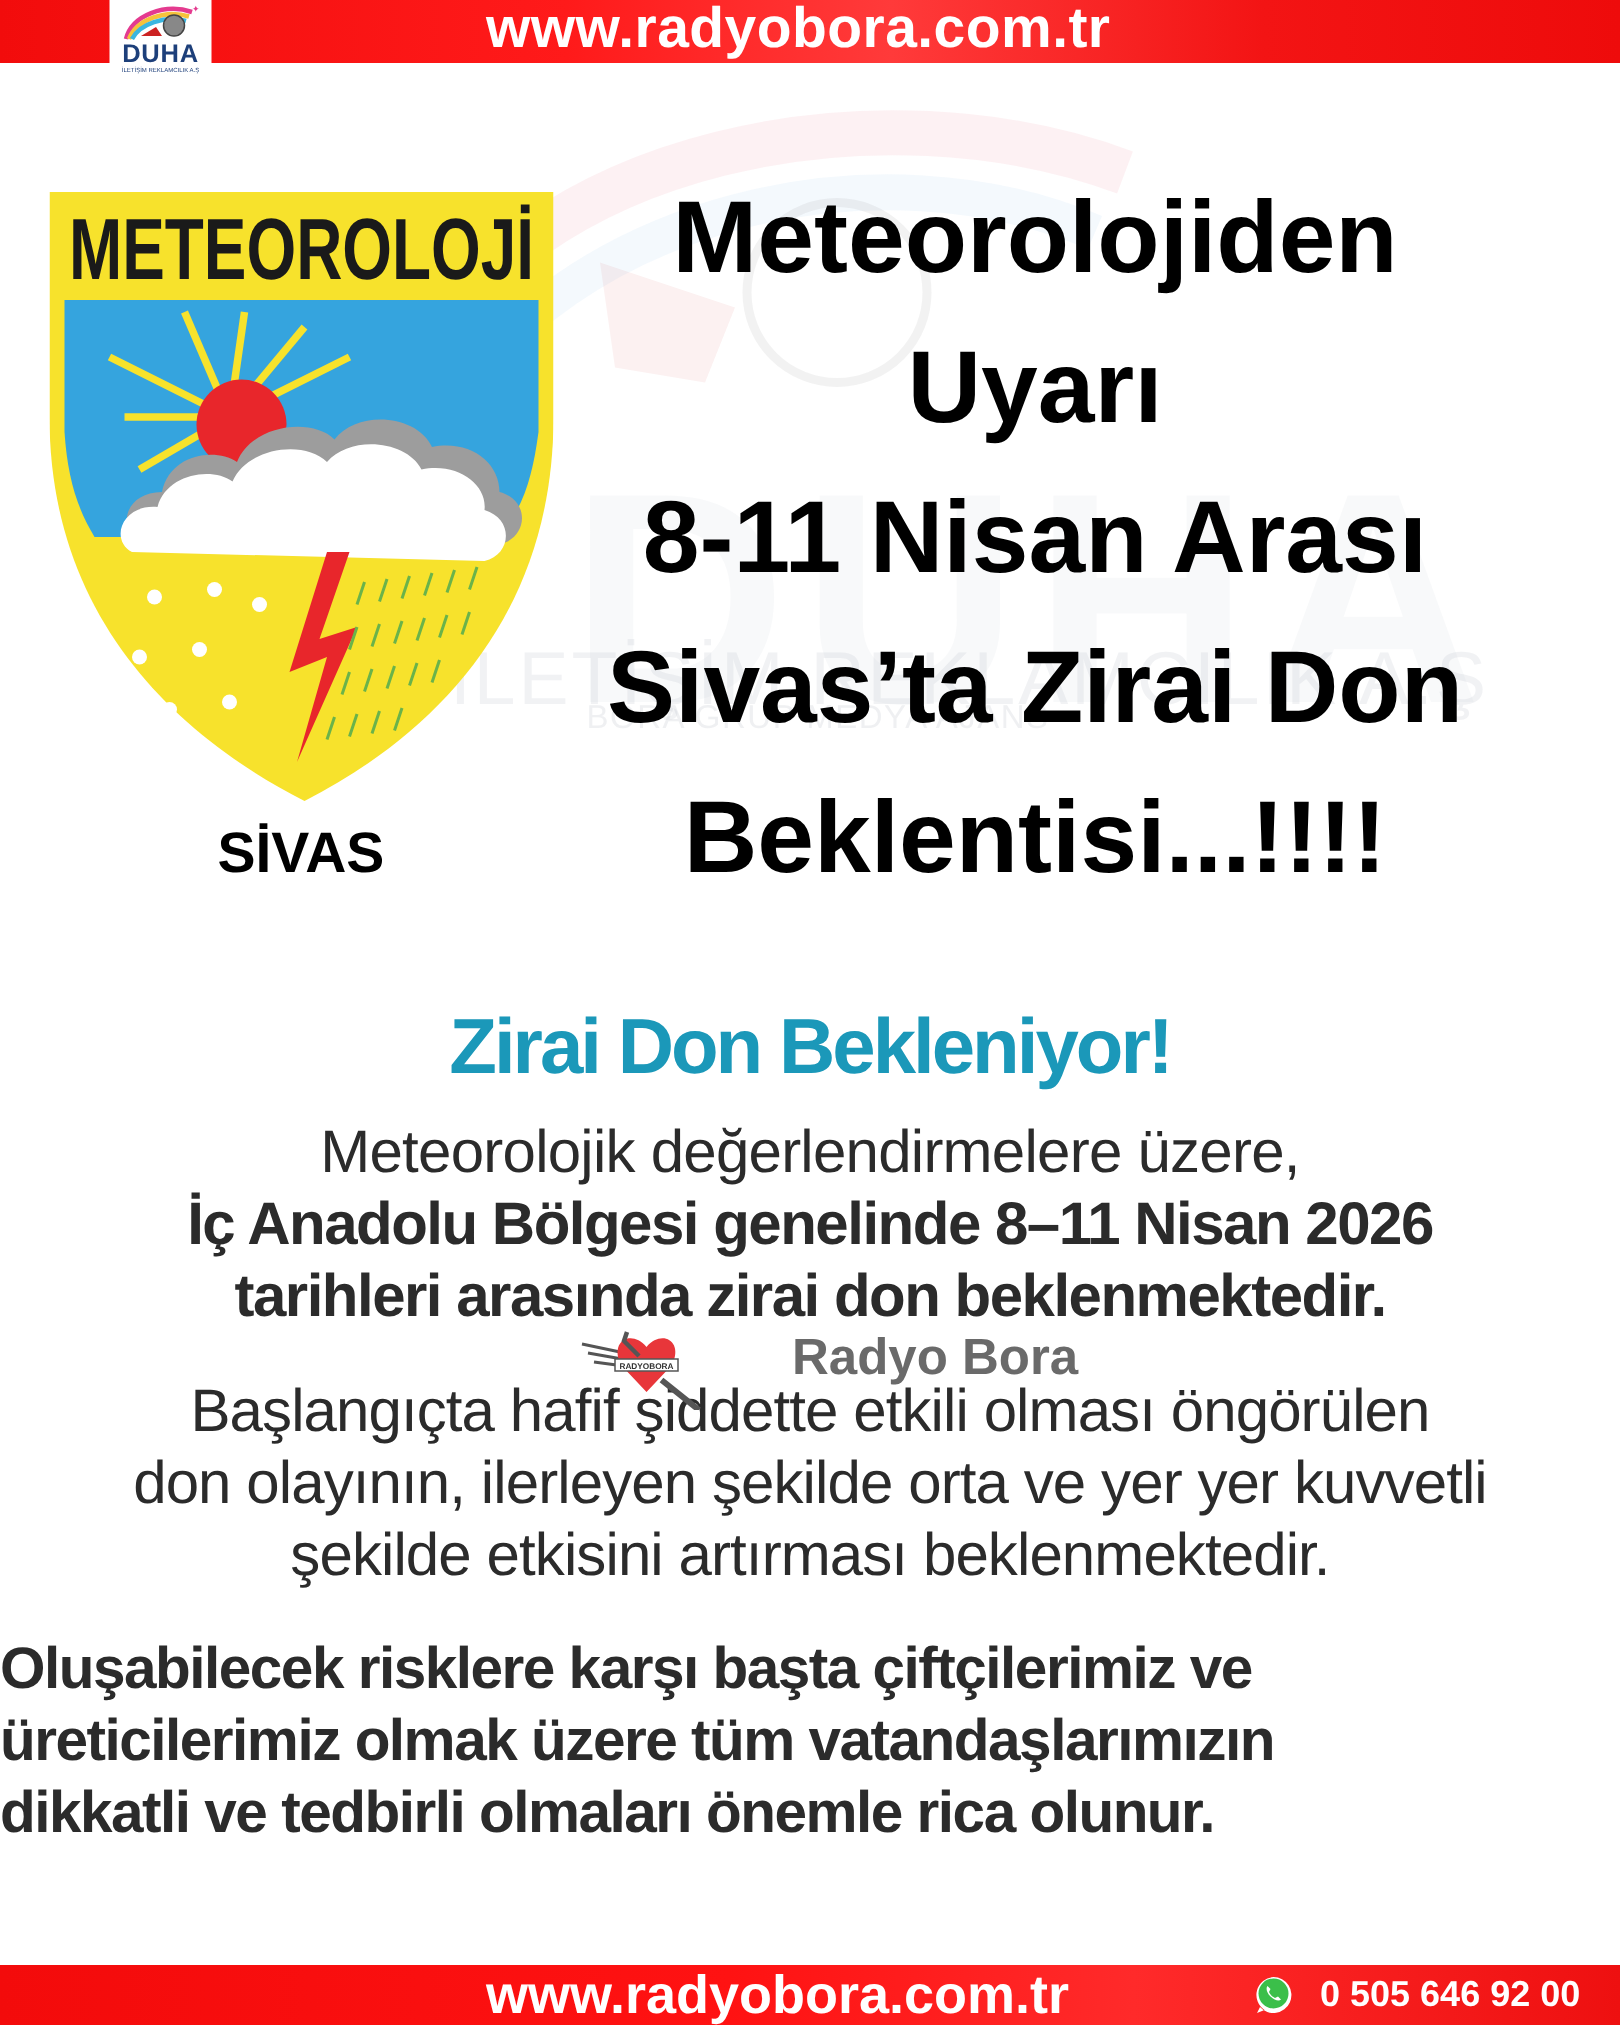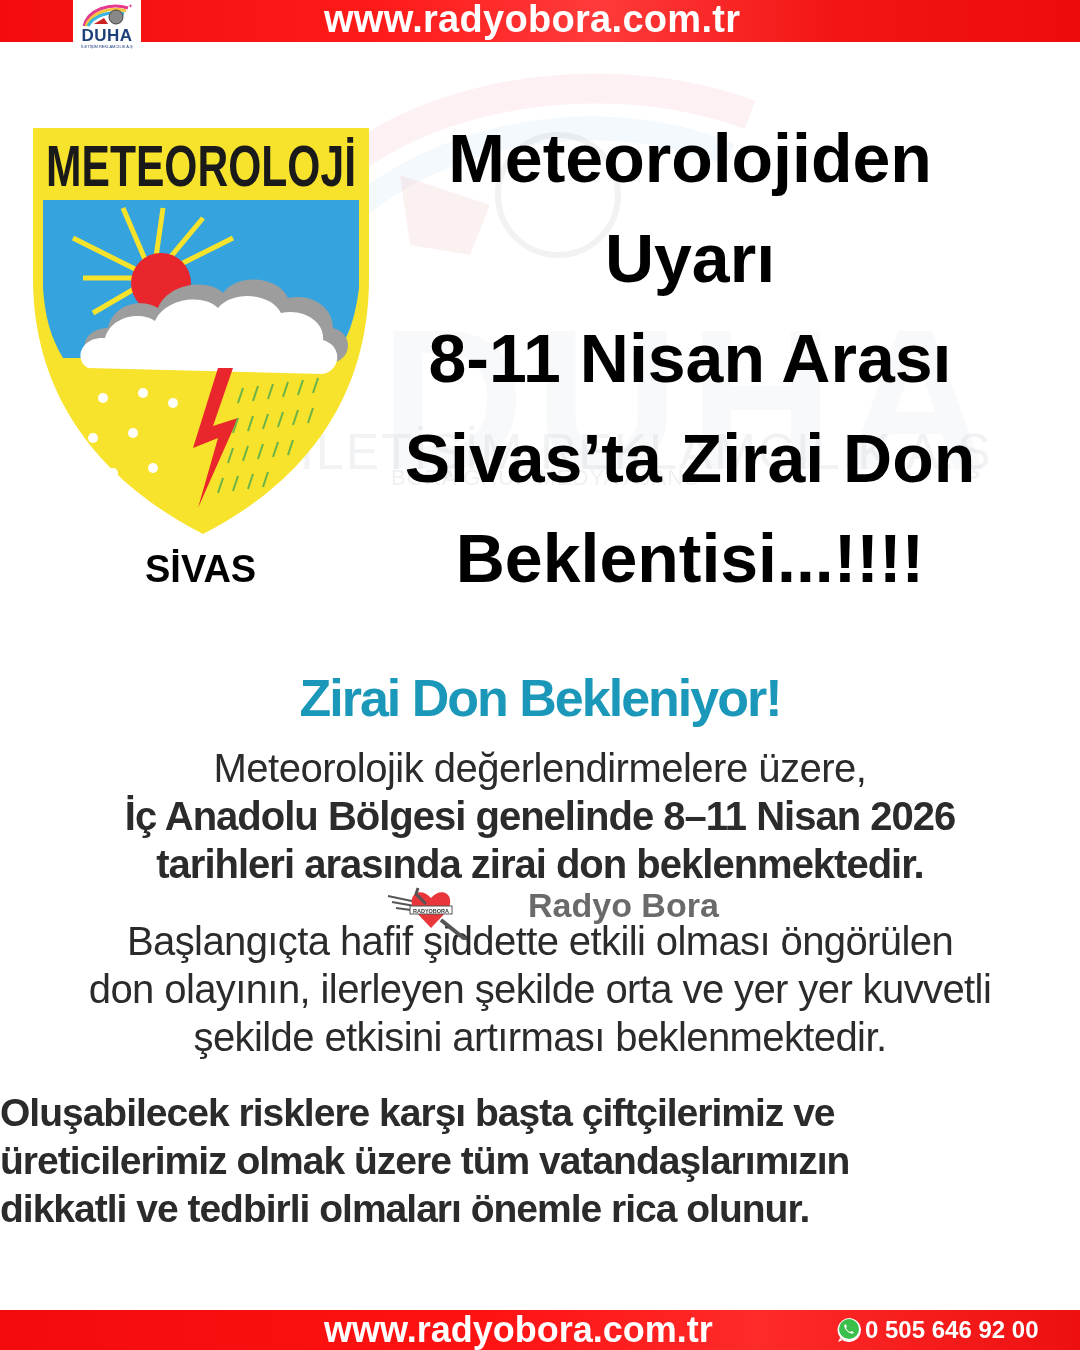--- a/index.html
+++ b/index.html
@@ -57,21 +57,21 @@
   .radio-mark-text { position:absolute; left:98px; top:2px; font-size:34px; font-weight:bold; color:#6a6a6a; white-space:nowrap;margin-left:44px; }
 
   .bottombar {
     position:absolute; left:0; top:1310px; width:1080px; height:40px;
     background:linear-gradient(90deg,#f30b0b 0%,#ff1212 45%,#ff2a2a 70%,#ee1010 100%);
   }
   .bottom-url {
     position:absolute; left:324px; top:0; color:#fff; font-weight:bold; font-size:36px; line-height:40px;
   }
   .phone {
-    position:absolute; left:835px; top:0; height:40px; display:flex; align-items:center; gap:2px;
+    position:absolute; left:835px; top:0; height:40px; display:flex; align-items:center; gap:17px;
     color:#fff; font-weight:bold; font-size:24px;
   }
   .wa-icon { width:28px; height:28px; }
 </style>
 </head>
 <body>
 
 <div class="topbar">
   <div class="topbar-url">www.radyobora.com.tr</div>
 </div>

